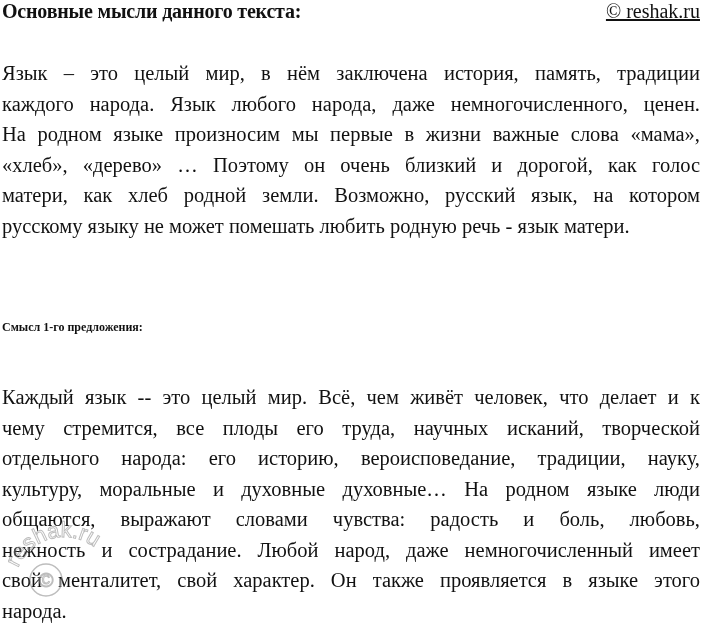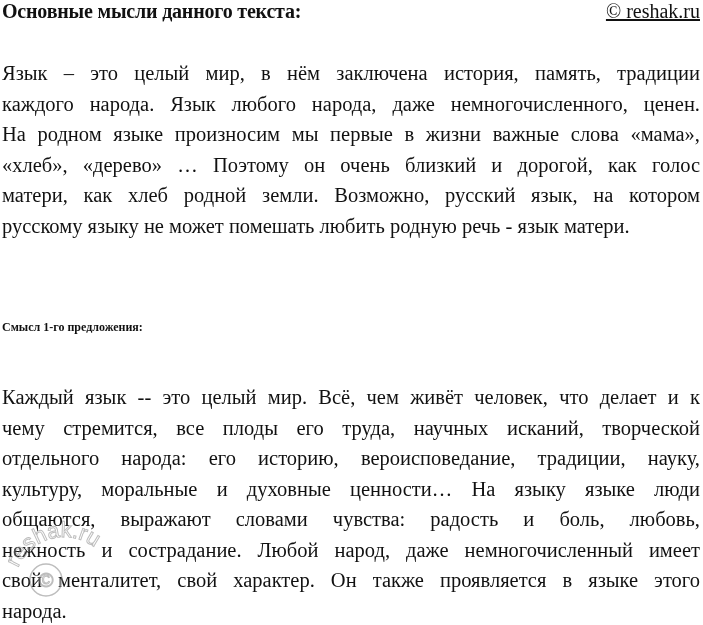--- a/index.html
+++ b/index.html
@@ -88,21 +88,21 @@
   <span class="line">матери, как хлеб родной земли.  Возможно, русский язык, на котором</span>
   <span class="line last">русскому языку не может помешать любить родную речь - язык матери.</span>
 </div>
 
 <div id="h2">Смысл 1-го предложения:</div>
 
 <div class="para" id="p2">
   <span class="line">Каждый язык -- это целый мир. Всё, чем живёт человек, что делает и к</span>
   <span class="line">чему стремится, все плоды его труда, научных исканий, творческой</span>
   <span class="line">отдельного народа: его историю, вероисповедание, традиции, науку,</span>
-  <span class="line">культуру, моральные и духовные ценности… На языку языке люди</span>
+  <span class="line">культуру, моральные и духовные духовные… На родном языке люди</span>
   <span class="line">общаются, выражают словами чувства: радость и боль, любовь,</span>
   <span class="line">нежность и сострадание. Любой народ, даже немногочисленный имеет</span>
   <span class="line">свой менталитет, свой характер. Он также проявляется в языке этого</span>
   <span class="line last">народа.</span>
 </div>
 
 <div class="watermark">
   <svg width="120" height="120" viewBox="0 0 120 120">
     <defs>
       <path id="arc" d="M 10 70 A 50 50 0 0 1 105 100" fill="none"></path>

